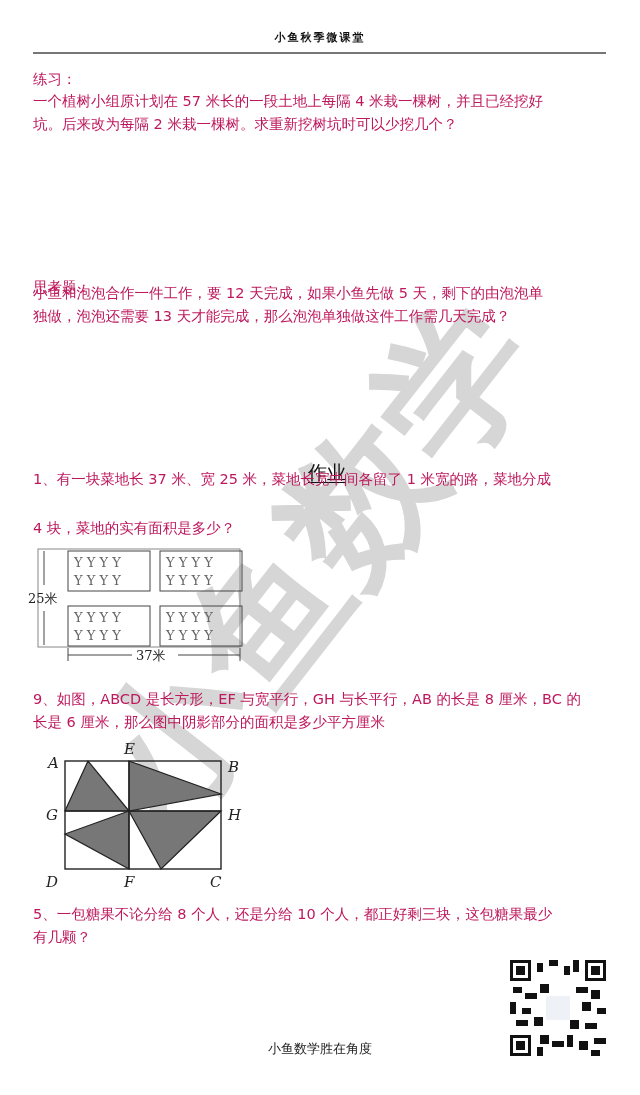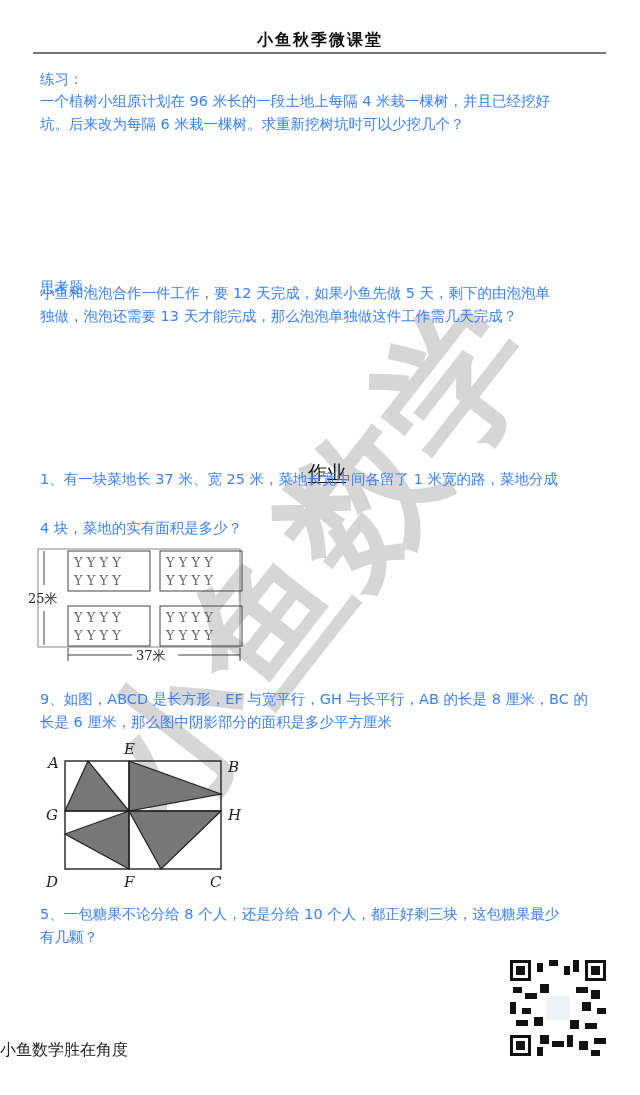--- a/index.html
+++ b/index.html
@@ -3,53 +3,53 @@
 <meta charset="utf-8">
 <style>
   html, body { margin: 0; padding: 0; background: #ffffff; }
   body {
     width: 640px; height: 1095px; position: relative; overflow: hidden;
     font-family: "DejaVu Sans", "Liberation Sans", sans-serif; color: #111;
   }
   .page { position: absolute; left: 0; top: 0; width: 640px; height: 1095px; }
   .header-title {
     position: absolute; left: 0; top: 30px; width: 640px; text-align: center;
-    font-family: "DejaVu Serif", serif; font-size: 16px; font-weight: bold; letter-spacing: 2px; color: #111;
+    font-family: "DejaVu Serif", serif; font-size: 11px; font-weight: bold; letter-spacing: 2px; color: #111;
   }
   .header-rule { position: absolute; left: 33px; top: 52px; width: 573px; height: 2px; background: #777; }
-  .text { position: absolute; left: 33px; font-size: 14.5px; line-height: 22px; color: #3b82f6; white-space: nowrap; margin-left: 7px; }
+  .text { position: absolute; left: 33px; font-size: 14.5px; line-height: 22px; color: #be185d; white-space: nowrap; }
   .section-title {
     position: absolute; left: 0; width: 594px; top: 460px; text-align: center;
     font-size: 19px; text-decoration: underline; text-underline-offset: 3px; padding-left: 30px;
   }
   .watermark {
     position: absolute; left: 40px; top: 280px; width: 640px; height: 560px;
     pointer-events: none; z-index: 0;
   }
   .content { position: relative; z-index: 1; }
   svg text { font-family: "DejaVu Serif", serif; }
-  .footer-text { position: absolute; left: 0; width: 640px; top: 1040px; font-size: 16px; color: #222; }
+  .footer-text { position: absolute; left: 0; width: 640px; top: 1040px; text-align: center; font-size: 13px; color: #222; }
   .qr { position: absolute; left: 510px; top: 960px; width: 96px; height: 96px; }
 </style>
 </head>
 <body>
 
 <div class="page">
 
   <svg class="watermark" viewBox="0 0 640 560">
     <text x="300" y="320" text-anchor="middle" font-size="150" fill="#d6d6d6" transform="rotate(-52 300 300)" font-weight="bold">小鱼数学</text>
   </svg>
 
   <div class="content">
     <div class="header-title">小鱼秋季微课堂</div>
     <div class="header-rule"></div>
 
     <div class="text" style="top:68px">练习：</div>
-    <div class="text" style="top:90px">一个植树小组原计划在 96 米长的一段土地上每隔 4 米栽一棵树，并且已经挖好</div>
-    <div class="text" style="top:113px">坑。后来改为每隔 6 米栽一棵树。求重新挖树坑时可以少挖几个？</div>
+    <div class="text" style="top:90px">一个植树小组原计划在 57 米长的一段土地上每隔 4 米栽一棵树，并且已经挖好</div>
+    <div class="text" style="top:113px">坑。后来改为每隔 2 米栽一棵树。求重新挖树坑时可以少挖几个？</div>
 
     <div class="text" style="top:276px">思考题：</div>
     <div class="text" style="top:282px">小鱼和泡泡合作一件工作，要 12 天完成，如果小鱼先做 5 天，剩下的由泡泡单</div>
     <div class="text" style="top:305px">独做，泡泡还需要 13 天才能完成，那么泡泡单独做这件工作需几天完成？</div>
 
     <div class="section-title">作业</div>
     <div class="text" style="top:468px">1、有一块菜地长 37 米、宽 25 米，菜地长宽中间各留了 1 米宽的路，菜地分成</div>
     <div class="text" style="top:517px">4 块，菜地的实有面积是多少？</div>
 
     <svg style="position:absolute;left:28px;top:545px" width="230" height="130" viewBox="0 0 230 130">

